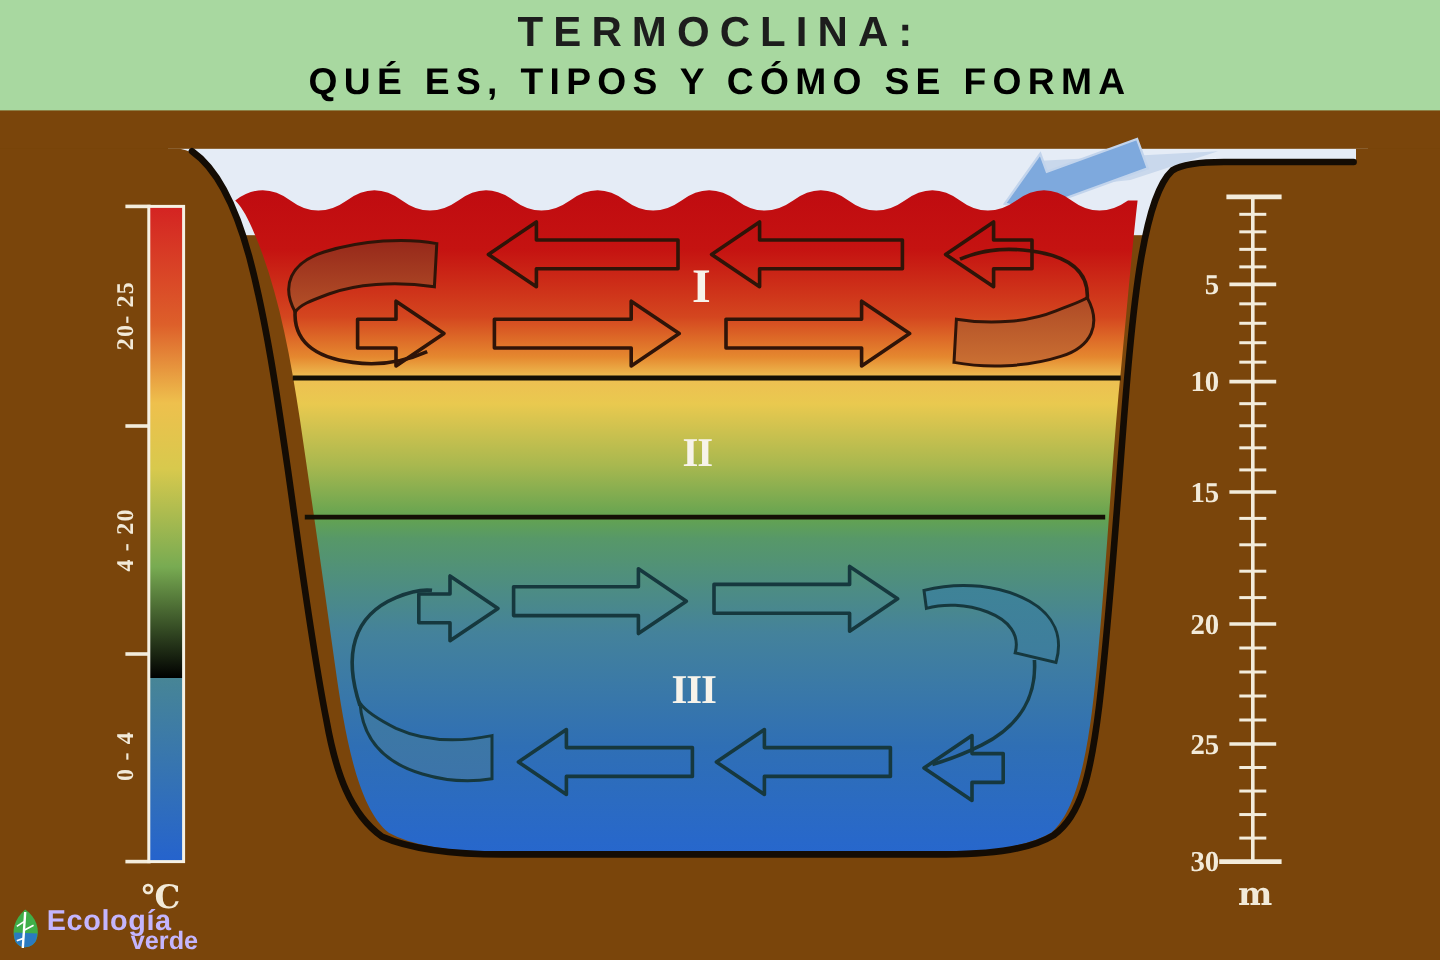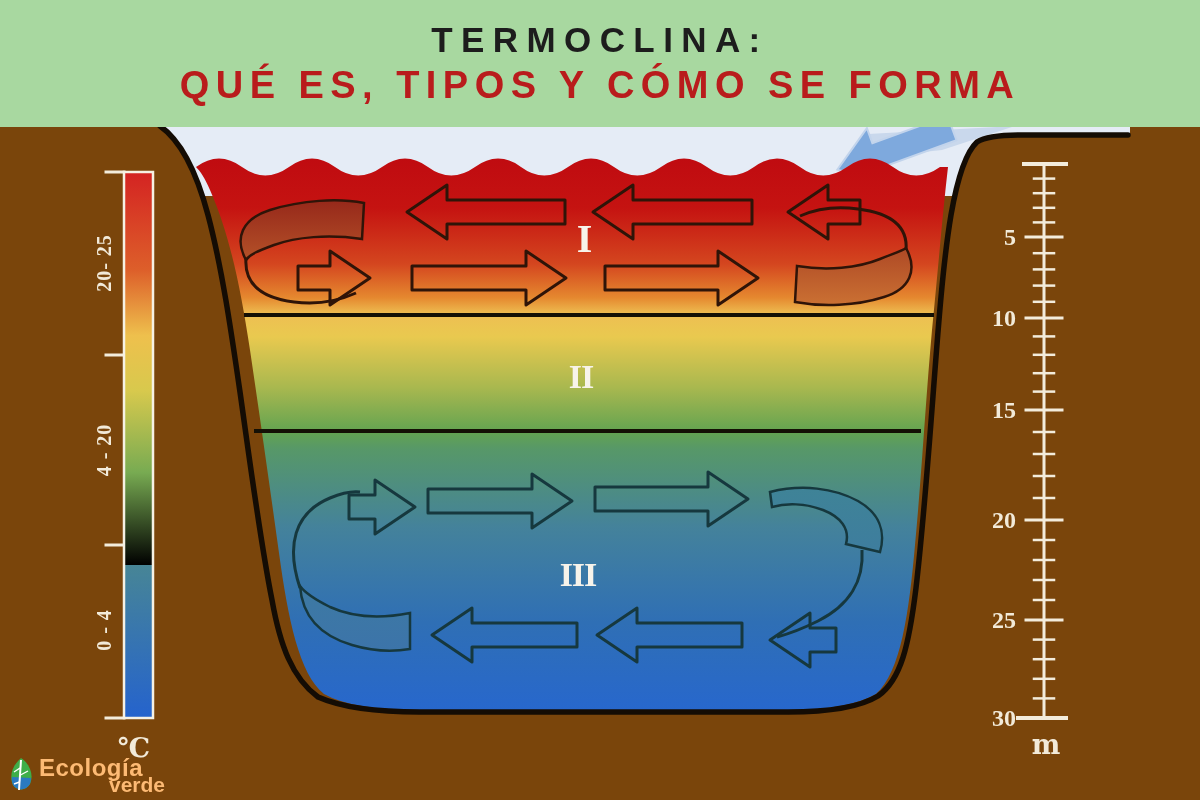--- a/index.html
+++ b/index.html
@@ -1,41 +1,41 @@
 <!DOCTYPE html>
 <html><head>
 <meta charset="utf-8">
 <style>
   html,body{margin:0;padding:0;background:#555;}
   #stage{position:relative;width:1200px;height:800px;overflow:hidden;background:#7a450b;
          font-family:"Liberation Sans",sans-serif;}
   
-  #banner{position:absolute;left:0;top:0;width:1200px;height:127px;background:#a8d8a0;
+  #banner{position:absolute;left:0;top:0;width:1200px;height:92px;background:#a8d8a0;
           display:flex;flex-direction:column;align-items:center;justify-content:center;z-index:30;}
   #banner .t1{font-size:35px;font-weight:700;letter-spacing:.24em;color:#1d1d1d;line-height:1.25;}
-  #banner .t2{font-size:38px;font-weight:700;letter-spacing:.17em;color:#b91c1c;line-height:1.25;}
+  #banner .t2{font-size:31px;font-weight:700;letter-spacing:.17em;color:#000000;line-height:1.25;}
   
   #scene{position:absolute;left:0;top:0;z-index:10;}
   .arrow-w{fill:none;stroke:#2f1408;stroke-width:3;stroke-linejoin:round;}
   .arrow-c{fill:none;stroke:#16383e;stroke-width:3;stroke-linejoin:round;}
   .arcW{fill:none;stroke:#2f1408;stroke-width:3;}
   .arcC{fill:none;stroke:#16383e;stroke-width:3;}
   .ribR{fill:url(#gradRibR);stroke:#2f1408;stroke-width:2.5;}
   .ribB{fill:url(#gradRibB);stroke:#16383e;stroke-width:2.5;}
   .zoneLbl{font-family:"Liberation Serif","DejaVu Serif",serif;font-weight:700;fill:#f7f3ea;
            text-anchor:middle;letter-spacing:-1px;}
   .rlbl{font-family:"Liberation Serif","DejaVu Serif",serif;font-weight:700;font-size:24px;
         fill:#f2ead9;text-anchor:end;}
   .tlbl{font-family:"Liberation Serif","DejaVu Serif",serif;font-weight:700;font-size:20px;
         fill:#f2ead9;text-anchor:middle;letter-spacing:1px;}
   .unitLbl{font-family:"DejaVu Serif","Liberation Serif",serif;font-weight:700;fill:#f2ead9;
         text-anchor:middle;}
   .wline{stroke:#f3ecdc;stroke-linecap:square;}
   
-  #logo{position:absolute;left:7px;top:756px;z-index:31;display:flex;color:#fdba74;}
+  #logo{position:absolute;left:7px;top:756px;z-index:31;display:flex;color:#c4b5fd;}
   #logo .words{margin-left:4px;line-height:1;}
   #logo .w1{font-size:24px;font-weight:700;letter-spacing:.5px;}
   #logo .w2{font-size:21px;font-weight:700;margin-left:70px;margin-top:-6px;}
 </style>
 </head>
 <body>
 
 <div id="stage">
 
   <div id="banner" style="background: rgb(168, 216, 160); color: rgb(29, 29, 29);">

